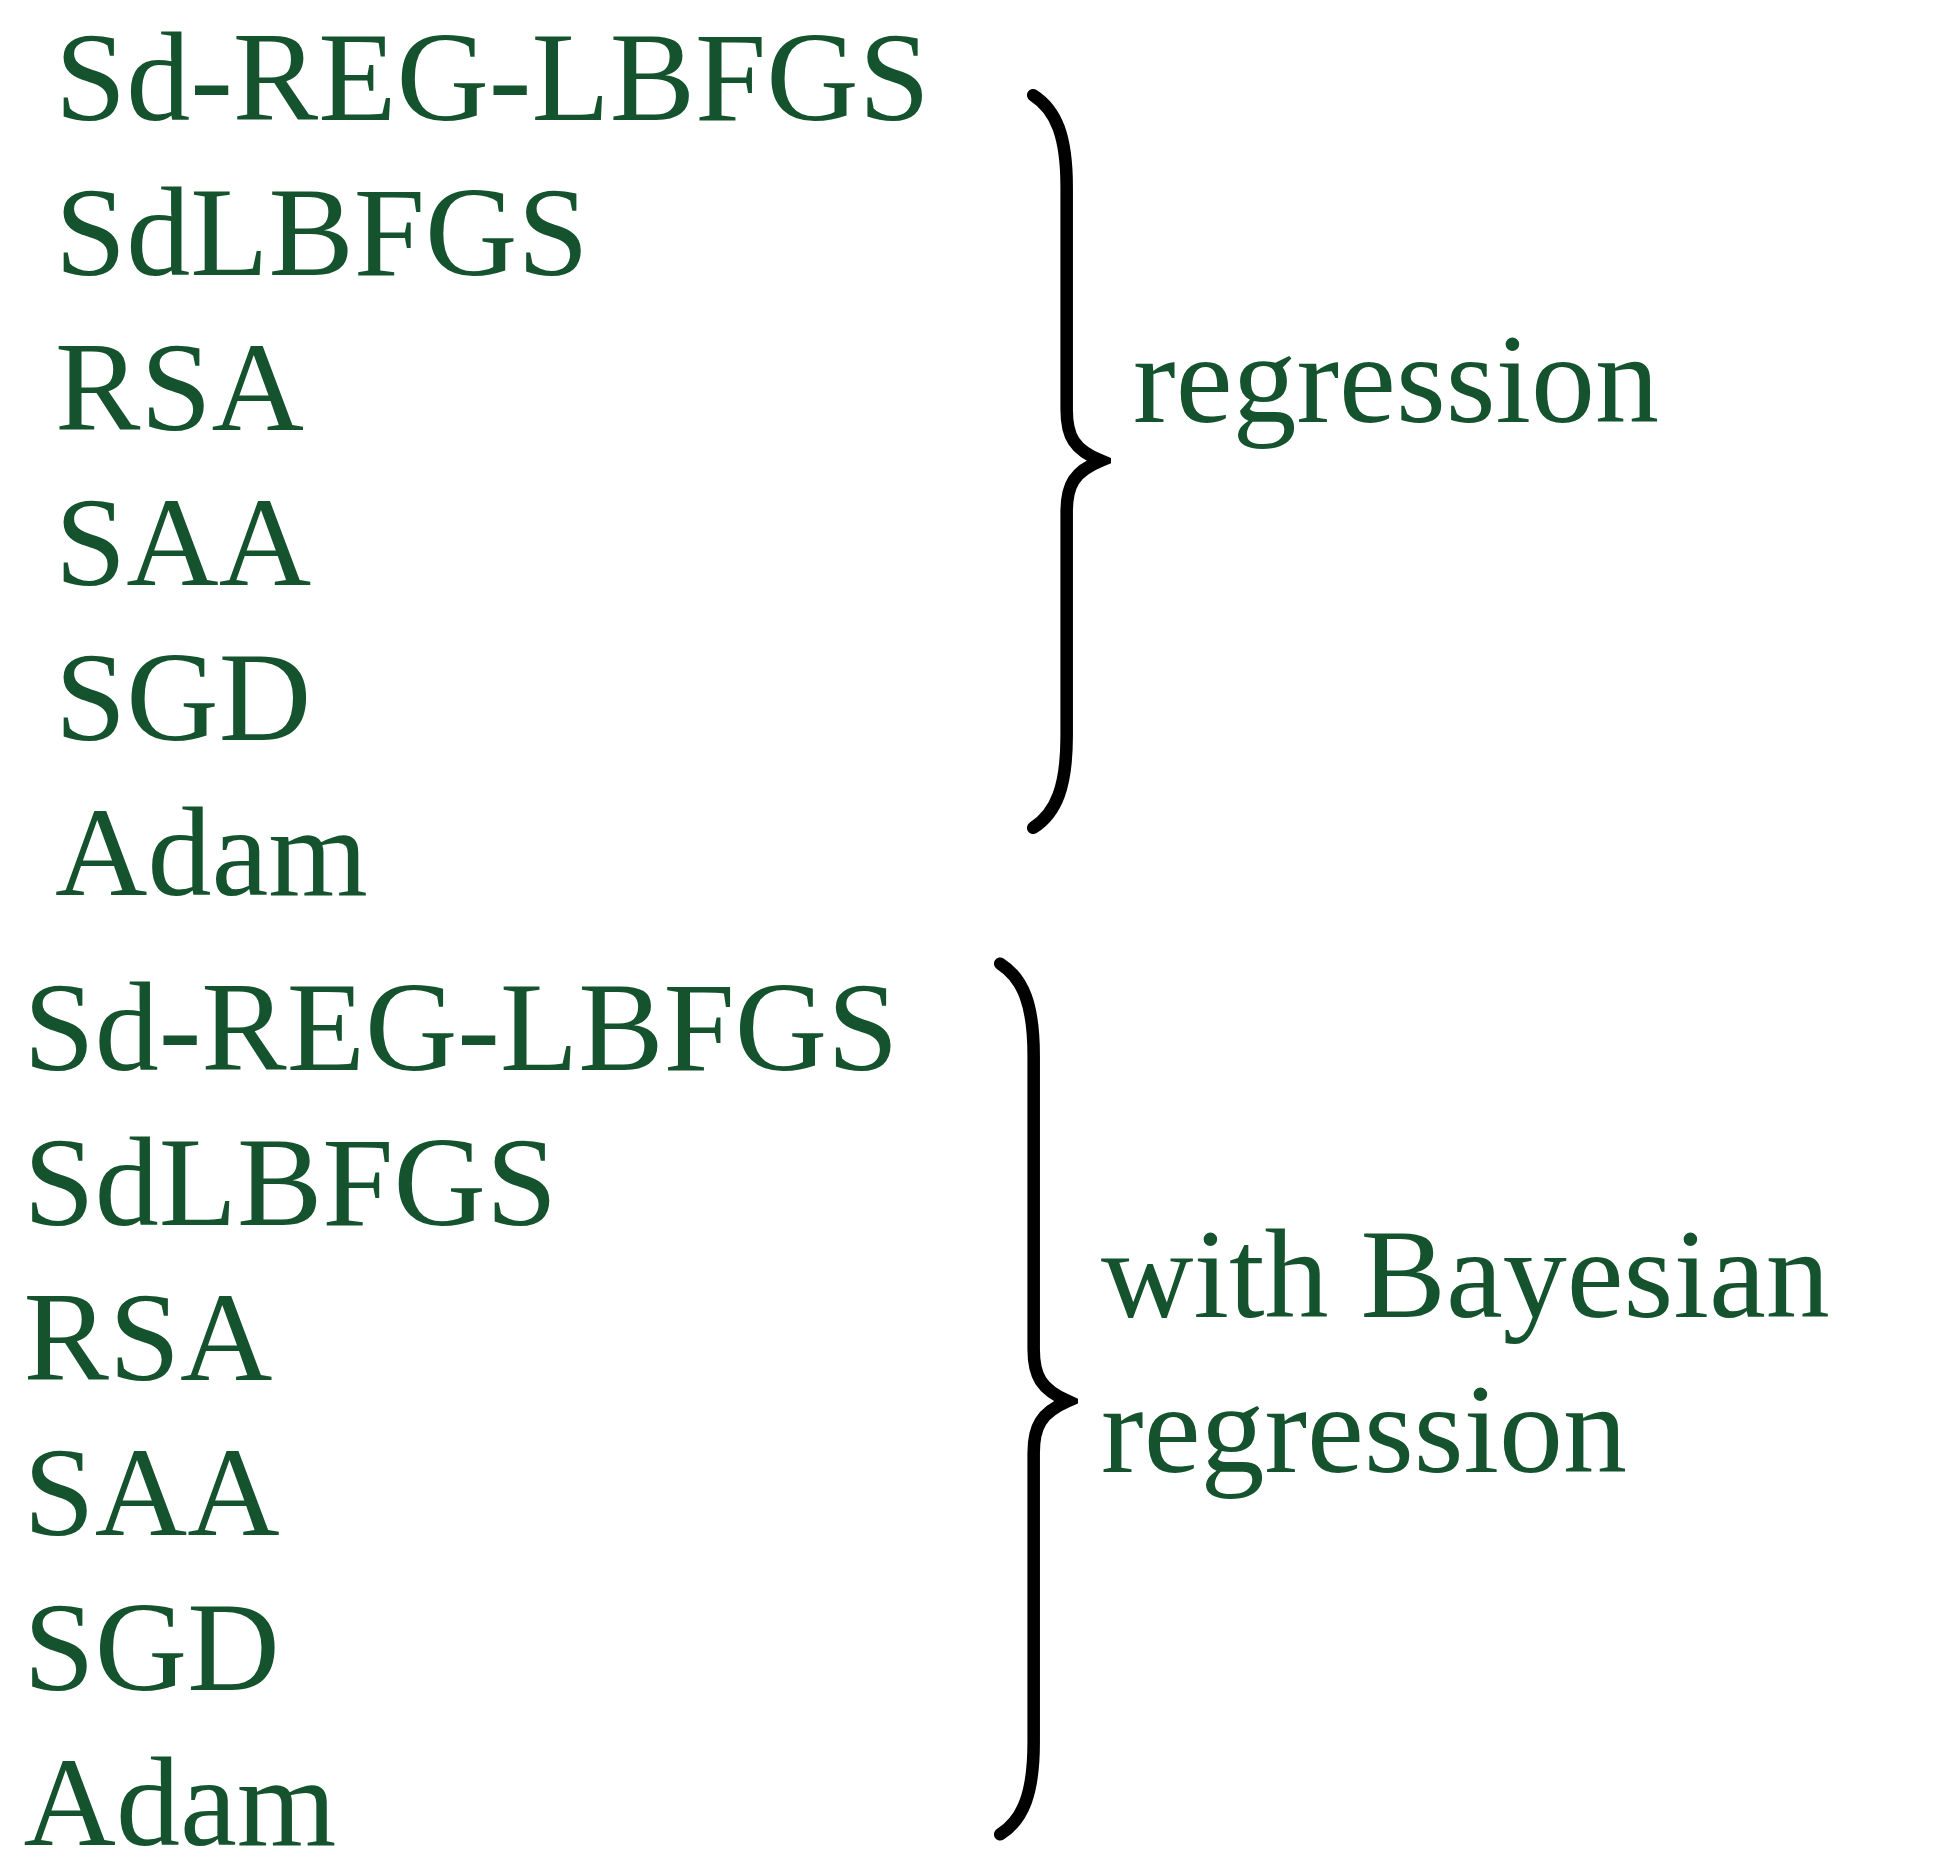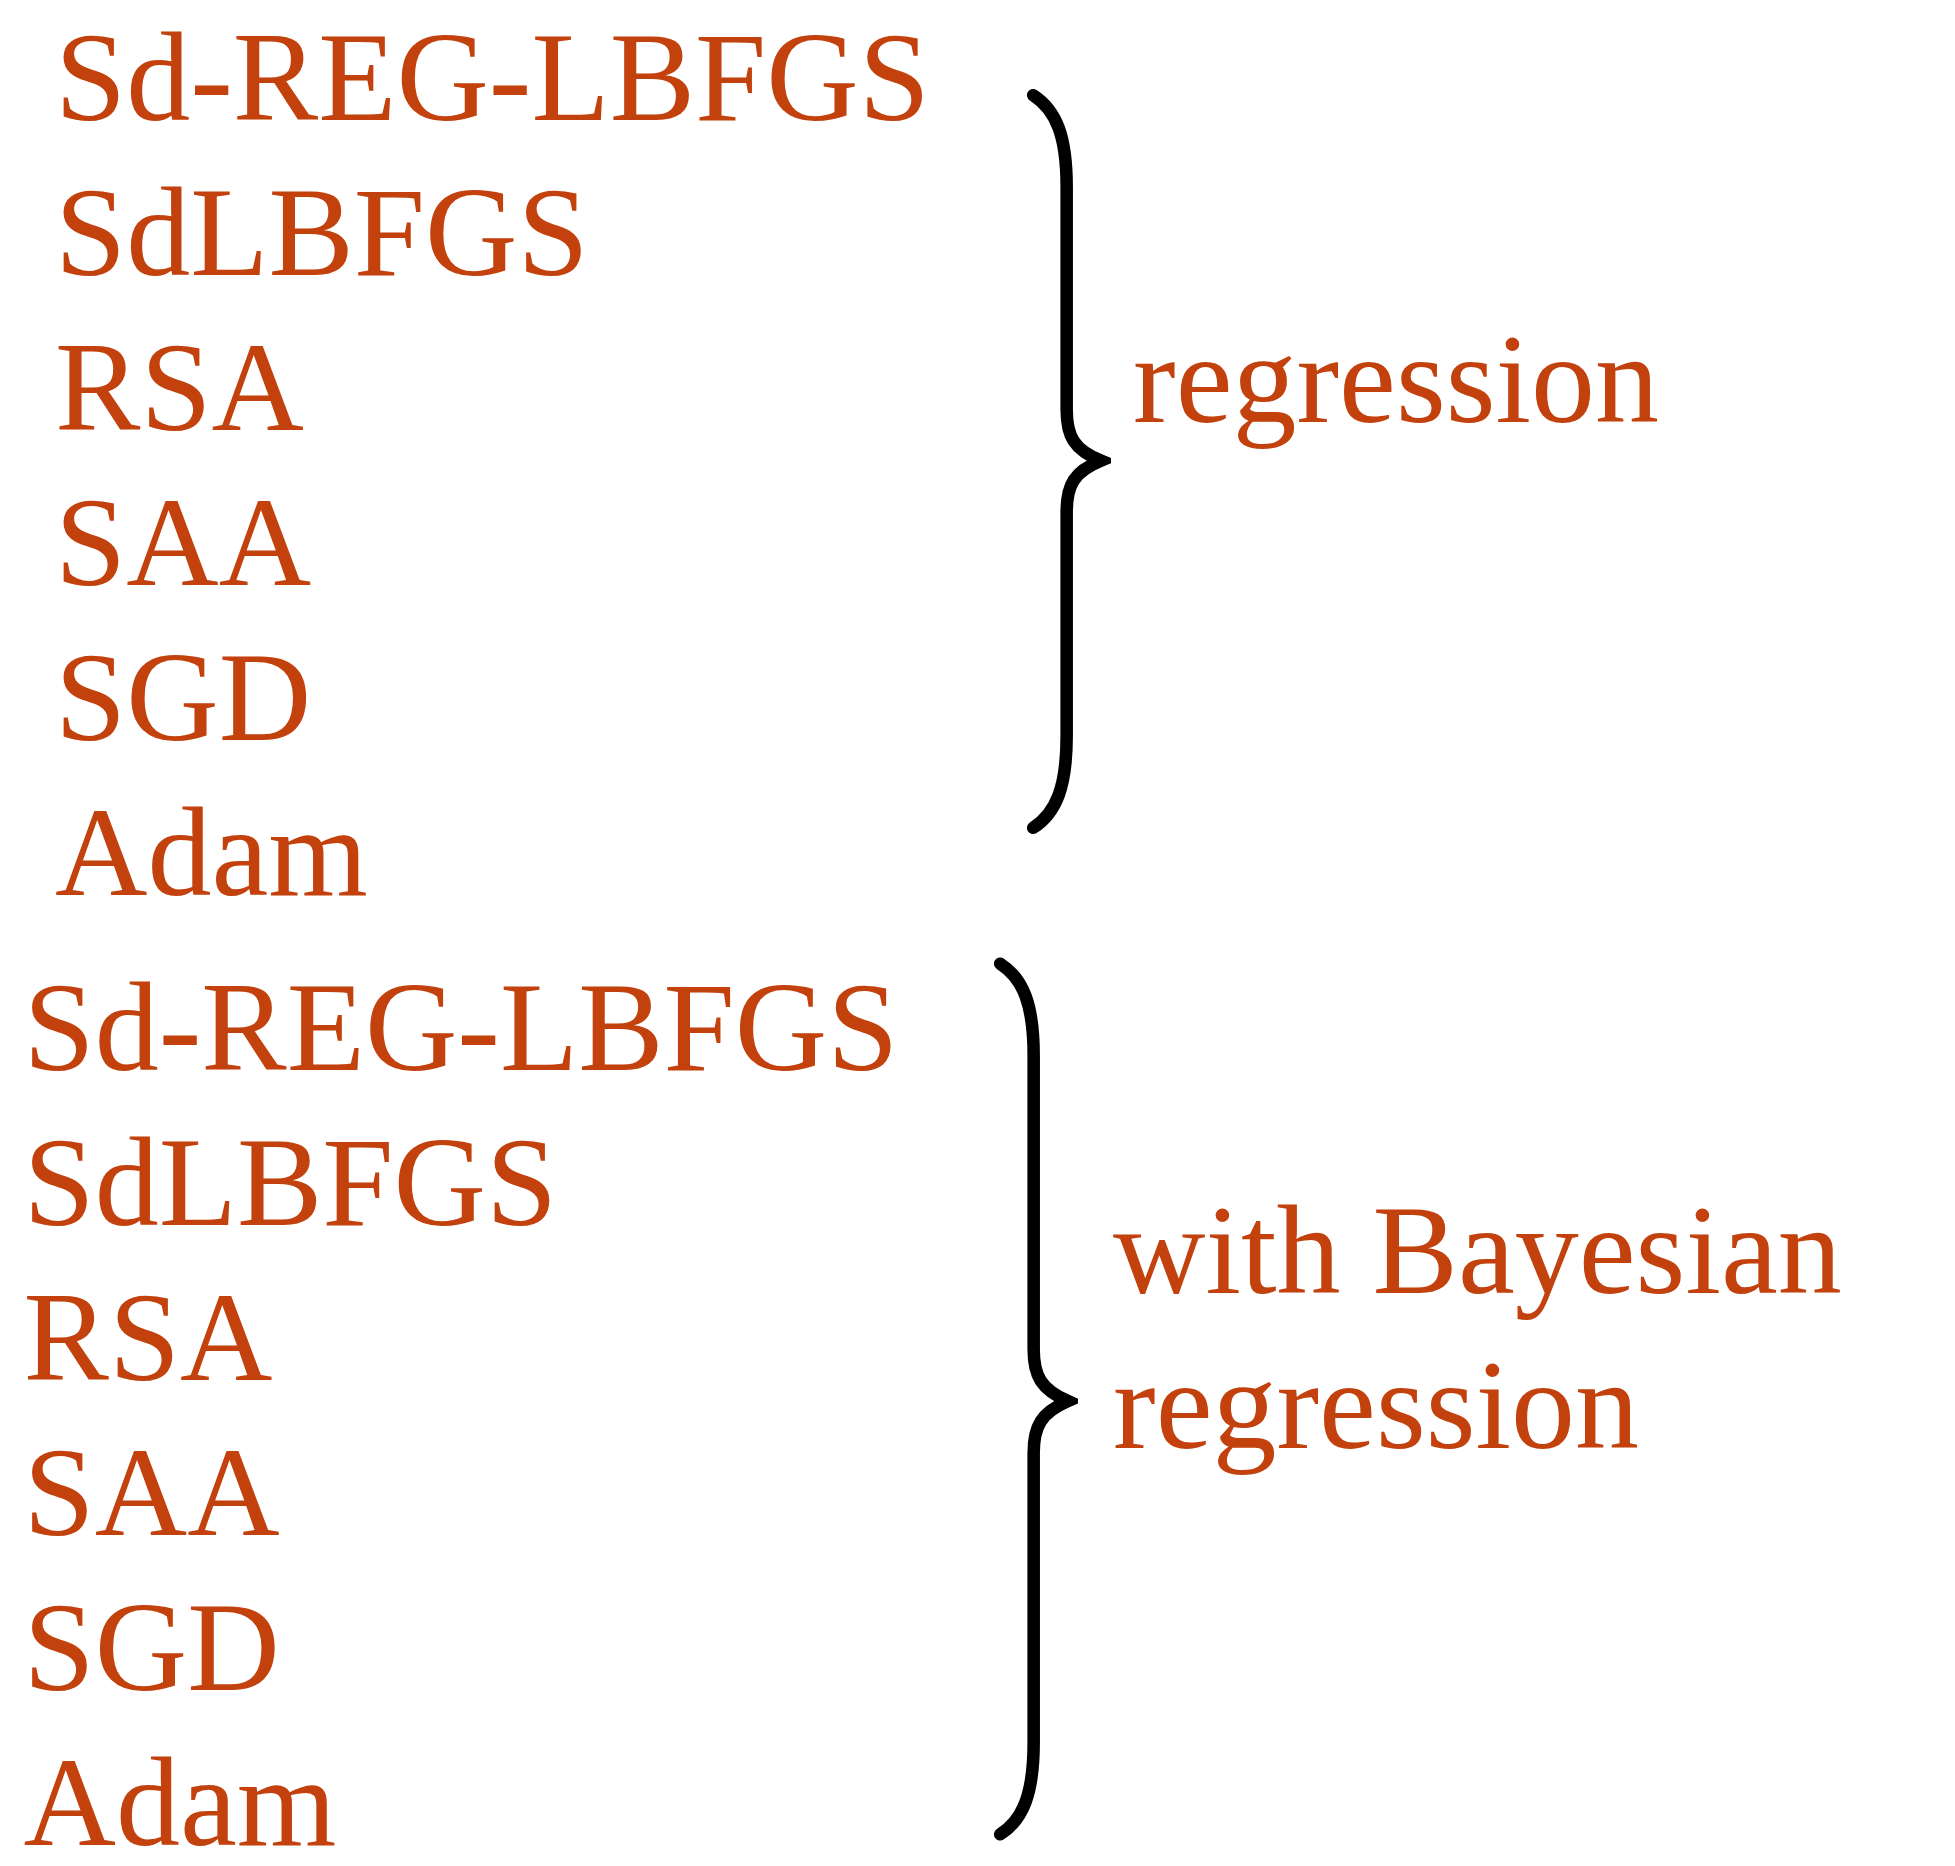--- a/index.html
+++ b/index.html
@@ -1,40 +1,40 @@
 <!DOCTYPE html>
 <html style="font-size:13.4px"><head>
 <meta charset="utf-8">
 <style>
   html, body { margin: 0; padding: 0; background: #ffffff; }
   .canvas {
     position: relative;
     width: 1955px;
     height: 1867px;
     background: #ffffff;
-    color: #c2410c;
+    color: #14532d;
     font-family: "Liberation Serif", "DejaVu Serif", serif;
     overflow: hidden;
   }
   .list {
     position: absolute;
     font-size: 128px;
     line-height: 155px;
     white-space: nowrap;
   }
   .list-1 { left: 55px; top: 0px; }
   .list-2 { left: 23.5px; top: 950px; }
   .group-label {
     position: absolute;
     font-size: 128px;
     line-height: 155px;
     white-space: nowrap;
   }
   .label-1 { left: 1133px; top: 302px; }
-  .label-2 { left: 1101px; top: 1173px; margin-left: 12px; }
+  .label-2 { left: 1101px; top: 1197px; }
   .brace { position: absolute; }
   .brace-1 { left: 1019px; top: 84px; }
   .brace-2 { left: 986px; top: 952px; }
   .brace path {
     fill: none;
     stroke: #000000;
     stroke-width: 15;
     stroke-linecap: round;
     stroke-linejoin: miter;
   }

